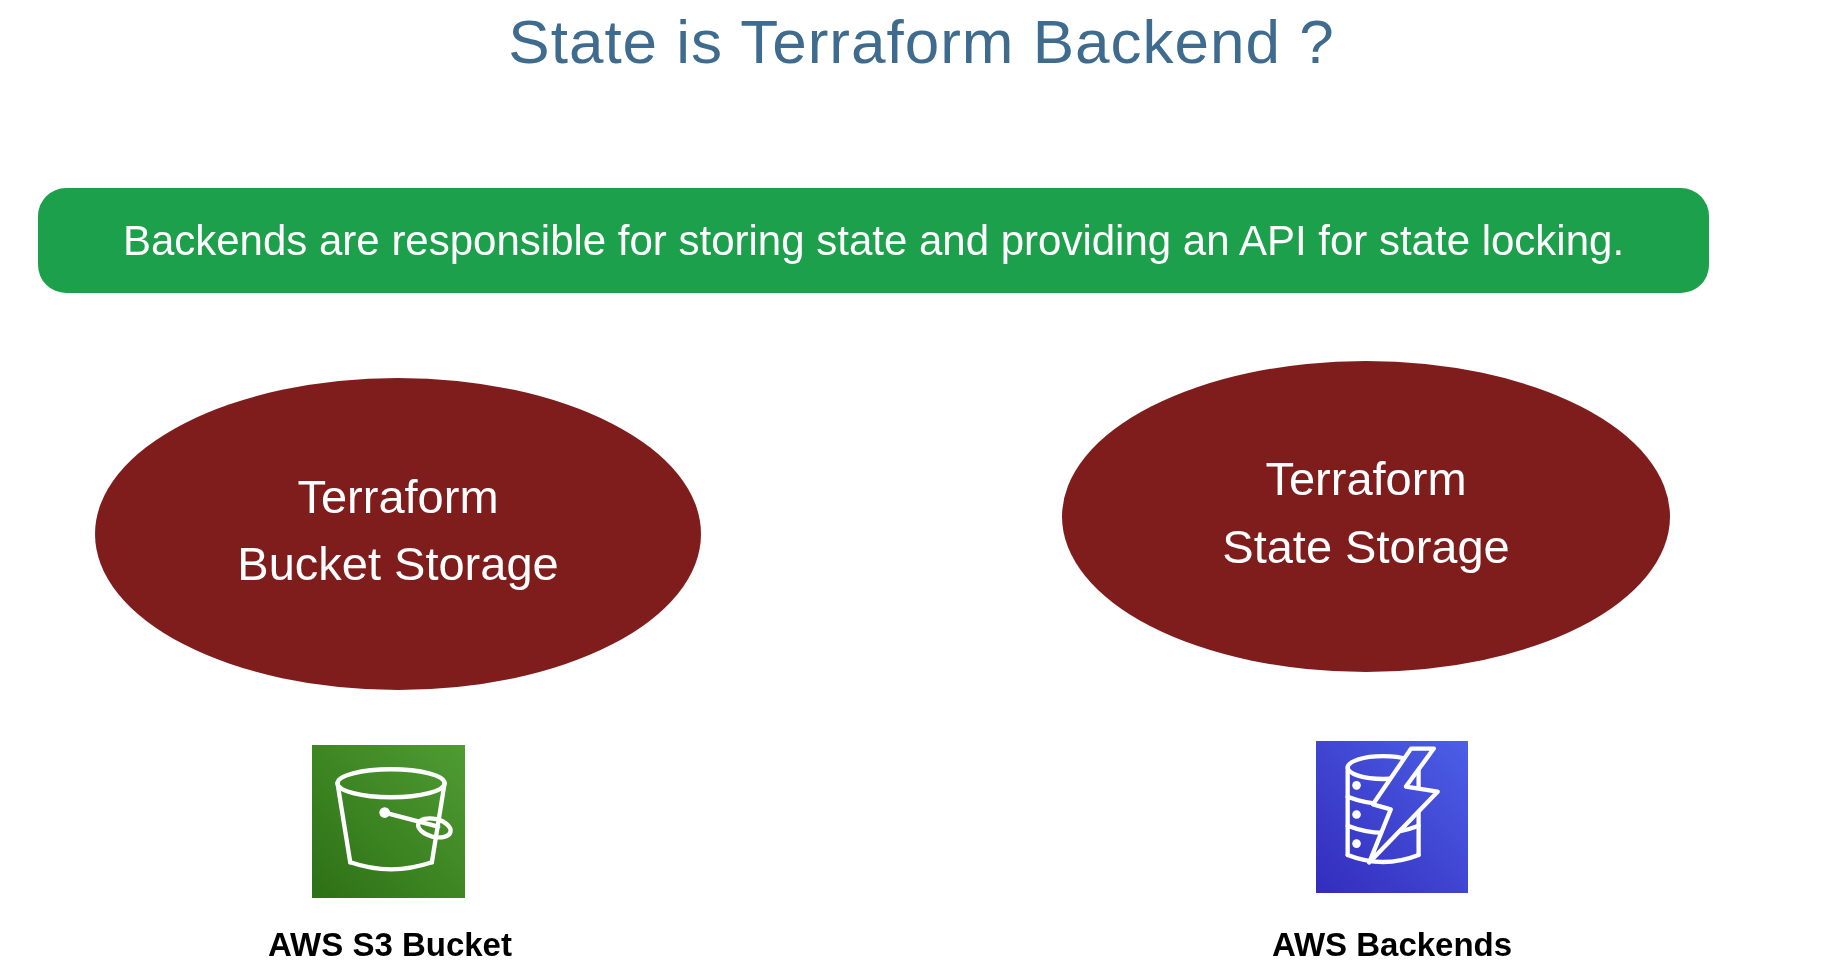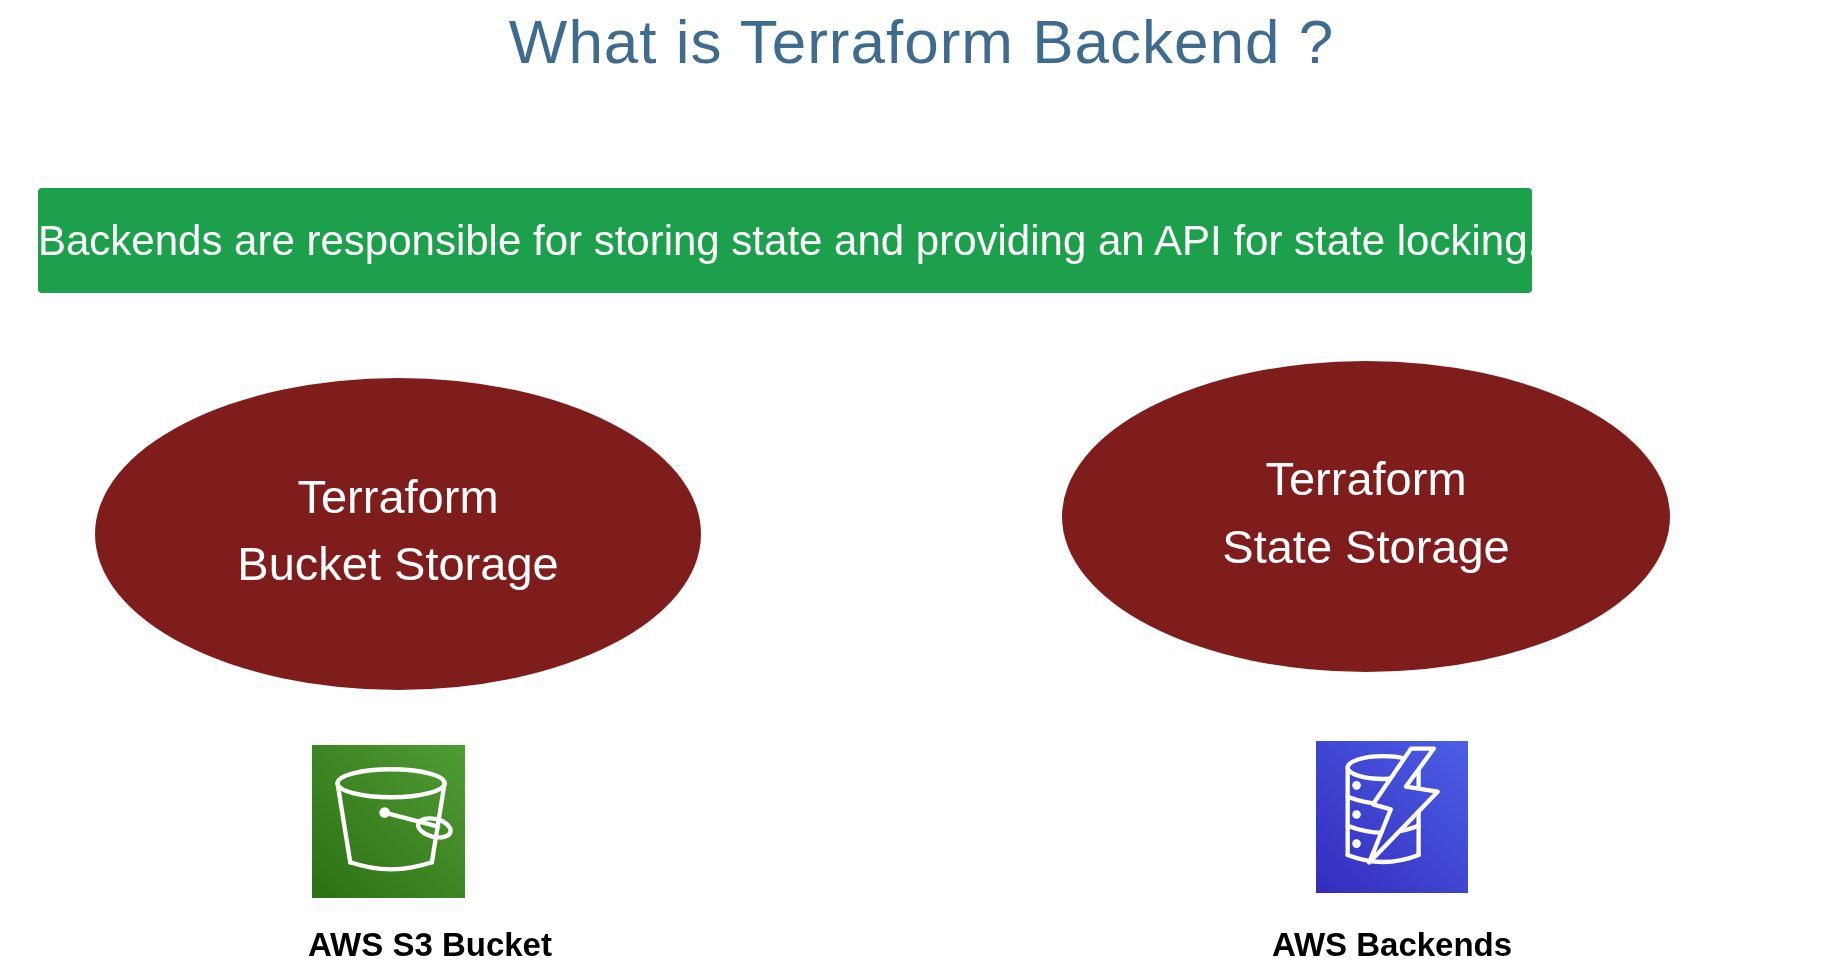--- a/index.html
+++ b/index.html
@@ -17,25 +17,26 @@
     margin: 0;
     text-align: center;
     font-size: 62px;
     font-weight: 400;
     letter-spacing: 1px;
     color: #3F6C8E;
   }
   .banner {
     position: absolute;
     left: 38px; top: 188px;
-    width: 1494px; height: 105px;
+    width: 1671px; height: 105px;
     background: #1DA04C;
-    border-radius: 4px;
+    border-radius: 28px;
     display: flex;
     align-items: center;
+    justify-content: center;
   }
   .banner-text {
     color: #ffffff;
     font-size: 42px;
     font-weight: 400;
     white-space: nowrap;
   }
   .ellipse {
     position: absolute;
     background: #7f1d1d;
@@ -63,29 +64,29 @@
   .dyn-fig { left: 1316px; top: 741px; }
   .icon-label {
     position: absolute;
     top: 926px;
     transform: translateX(-50%);
     font-size: 33px;
     font-weight: 600;
     color: #000000;
     white-space: nowrap;
   }
-  .s3-label  { left: 390px; margin-left: 40px; }
+  .s3-label  { left: 390px; }
   .dyn-label { left: 1392px; }
 </style>
 </head>
 <body>
 
 <div class="slide">
 
-  <h1 class="title">What is Terraform Backend ?</h1>
+  <h1 class="title">State is Terraform Backend ?</h1>
 
   <div class="banner">
     <span class="banner-text">Backends are responsible for storing state and providing an API for state locking.</span>
   </div>
 
   <div class="ellipse ellipse-left">
     <span>Terraform</span>
     <span>Bucket Storage</span>
   </div>
 

